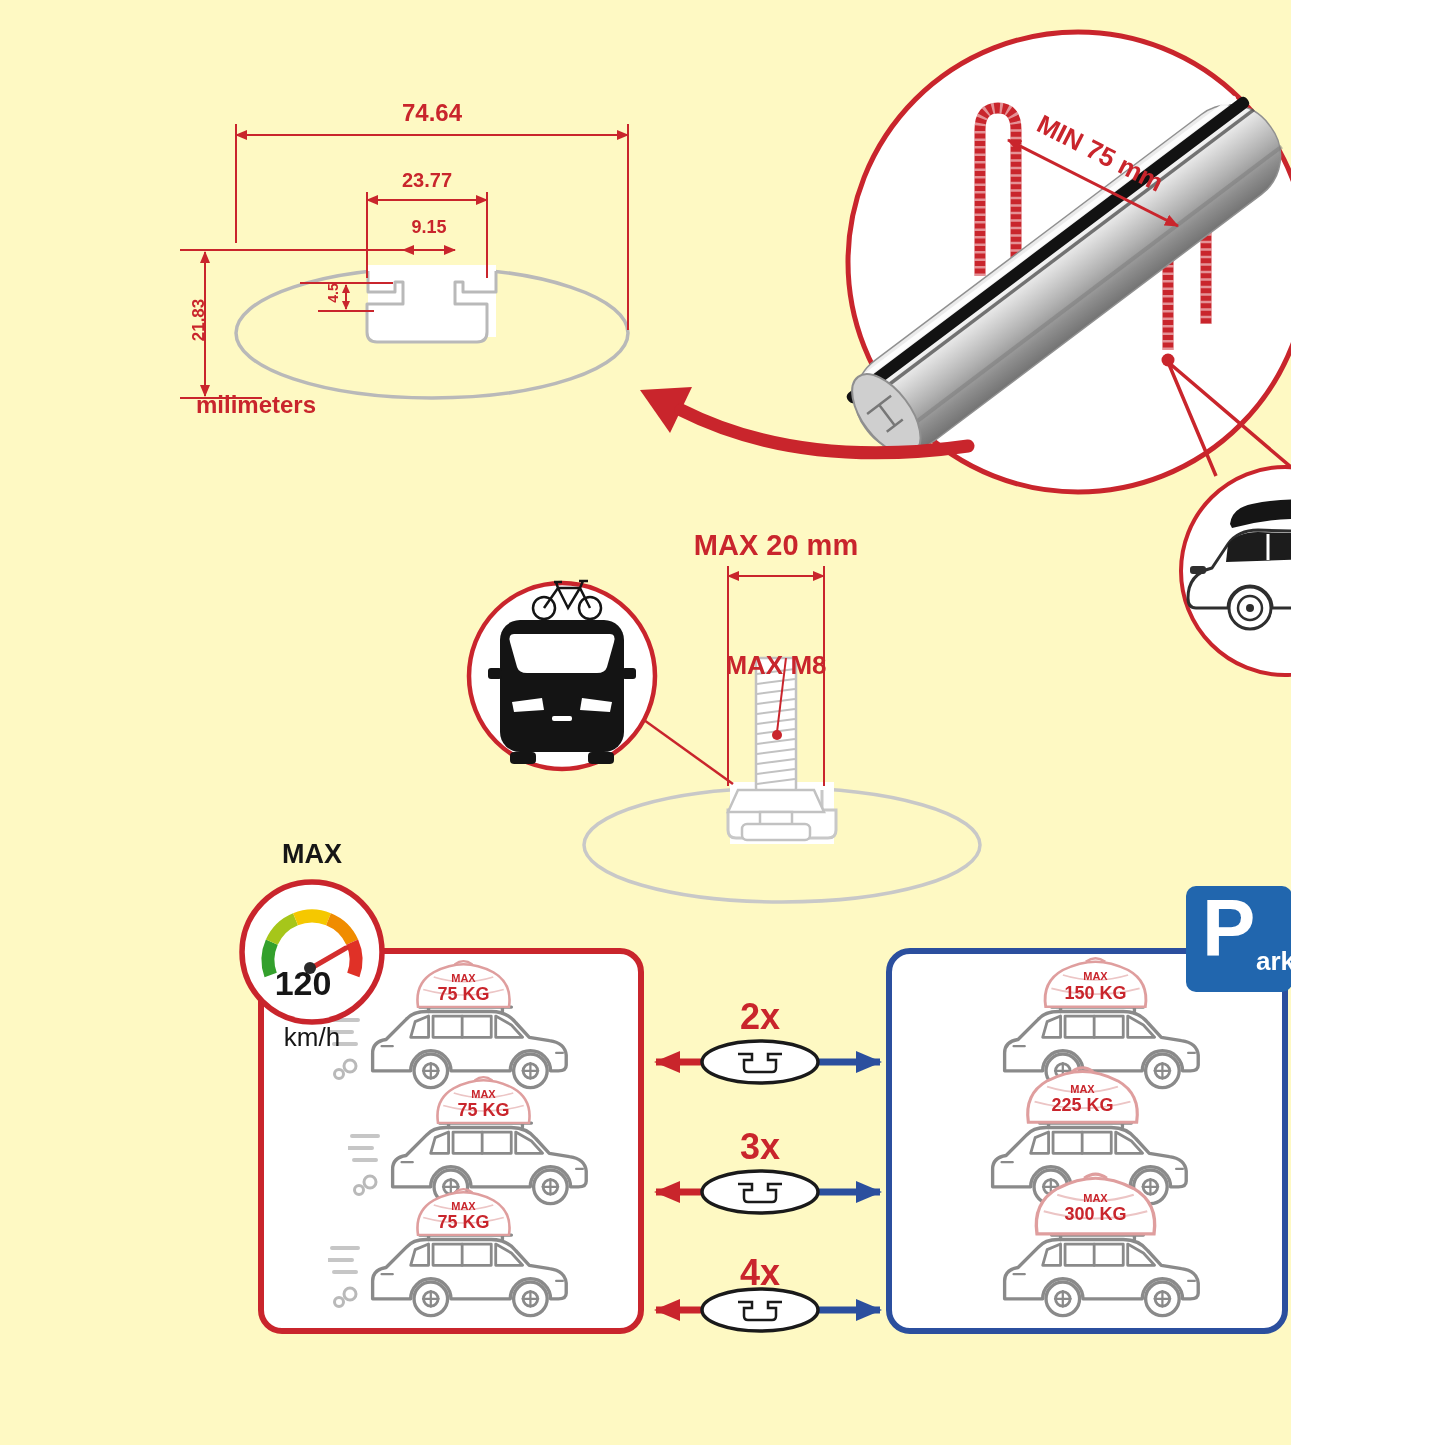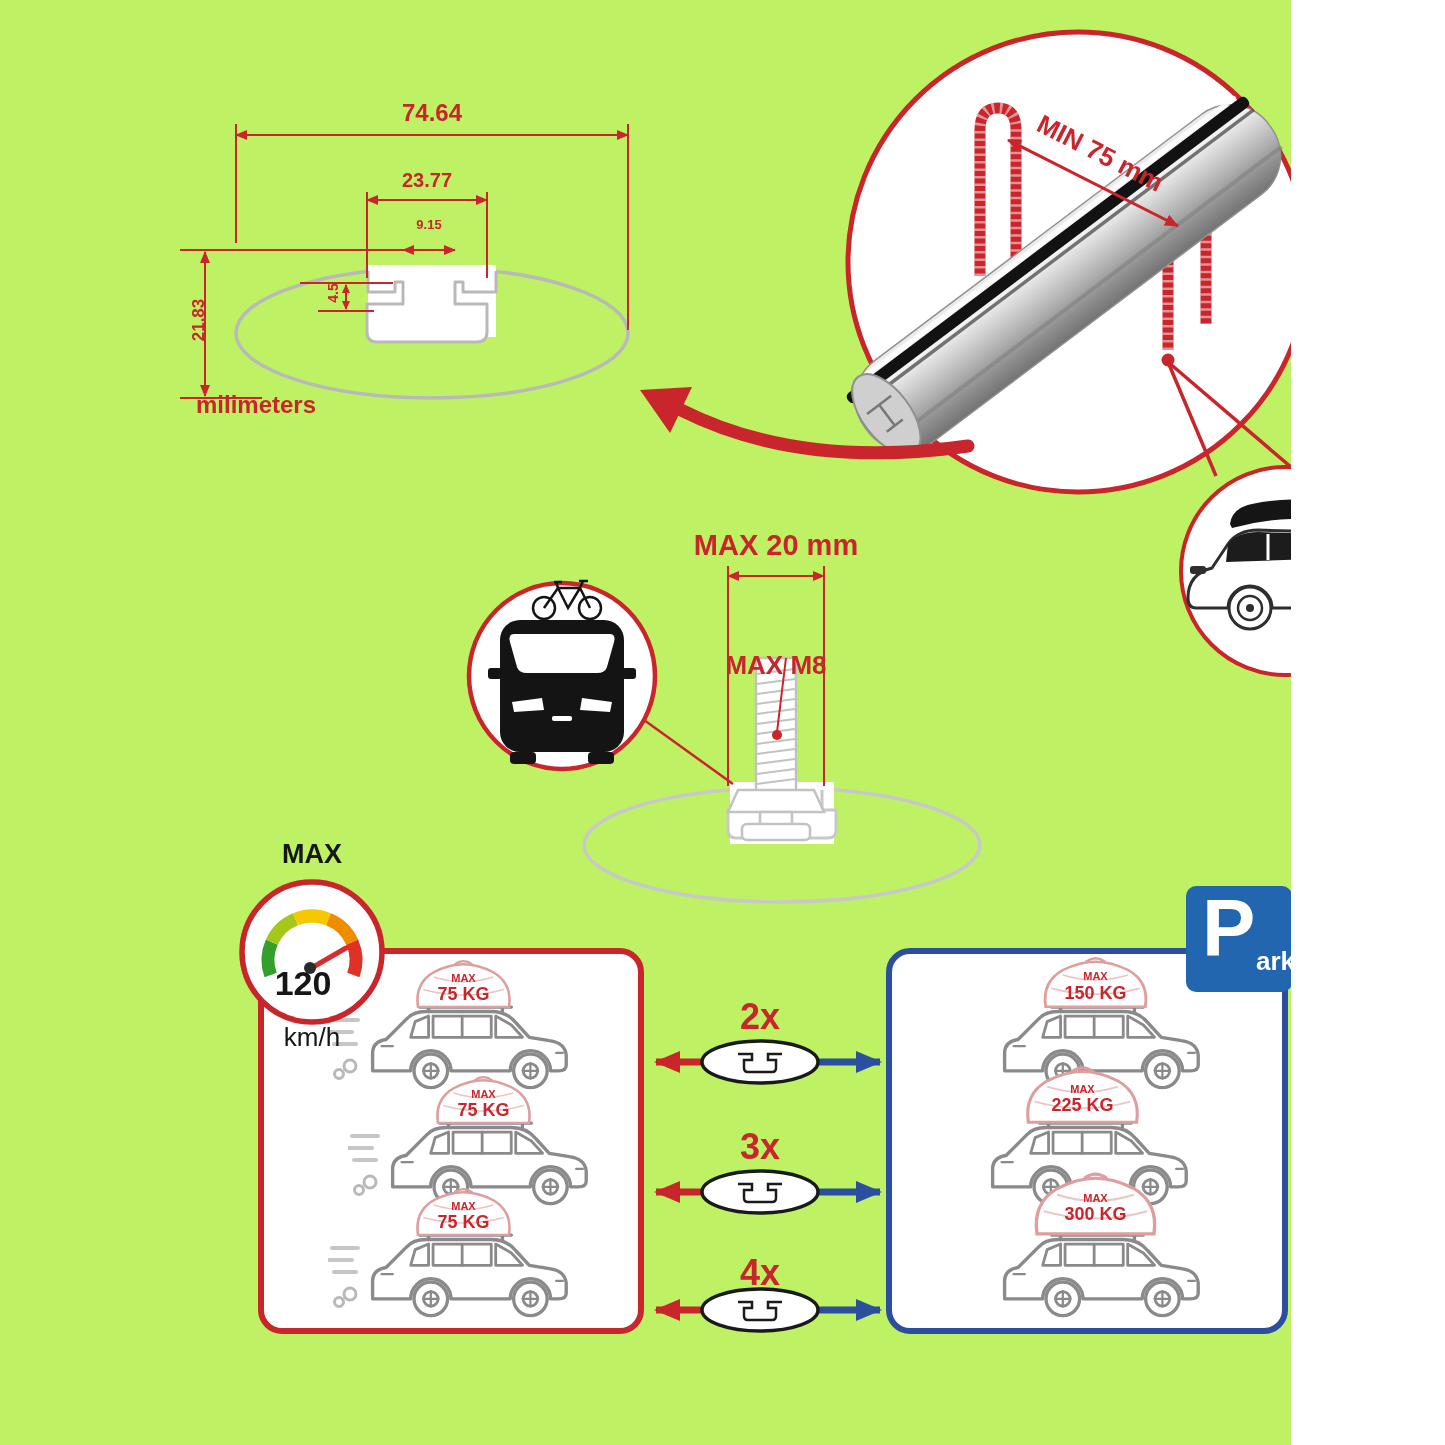--- a/index.html
+++ b/index.html
@@ -1,16 +1,16 @@
 <!DOCTYPE html>
 <html><head>
 <meta charset="utf-8">
 <style>
   html,body{margin:0;padding:0;background:#fff;}
-  #canvas{position:relative;width:1291px;height:1445px;background:#bef264;
+  #canvas{position:relative;width:1291px;height:1445px;background:#fef9c3;
           font-family:"Liberation Sans",sans-serif;overflow:hidden;}
   .abs{position:absolute;}
   .lbl{position:absolute;color:#c9252c;font-weight:bold;text-align:center;
        line-height:1.05;white-space:nowrap;}
   .dark{color:#161616;}
   .panel{position:absolute;background:#fff;border-radius:24px;box-sizing:border-box;}
   .panel.red{border:6px solid #c9252c;}
   .panel.blue{border:6px solid #2b4f9e;}
   .cargo{position:absolute;}
   .cargo svg{position:absolute;left:0;top:0;width:100%;height:100%;}
@@ -53,21 +53,21 @@
       <path d="M253 170 H305" marker-start="url(#ar)" marker-end="url(#ar)"></path>
       <path d="M150 203 H243"></path>
       <path d="M196 205 V229" marker-start="url(#ars)" marker-end="url(#ars)"></path>
       <path d="M168 231 H224"></path>
       <path d="M55 172 V316" marker-start="url(#ar)" marker-end="url(#ar)"></path>
       <path d="M30 318 H112"></path>
     </g>
   </svg>
   <div class="lbl" style="left:332px;top:100px;width:200px;font-size:24px;">74.64</div>
   <div class="lbl" style="left:352px;top:170px;width:150px;font-size:20px;">23.77</div>
-  <div class="lbl" style="left:354px;top:218px;width:150px;font-size:13px;">9.15</div>
+  <div class="lbl" style="left:354px;top:218px;width:150px;font-size:18px;">9.15</div>
   <div class="lbl" style="left:315px;top:284px;width:40px;height:18px;font-size:14px;transform:rotate(-90deg);">4.5</div>
   <div class="lbl" style="left:158px;top:310px;width:84px;height:20px;font-size:17px;transform:rotate(-90deg);">21.83</div>
   <div class="lbl" style="left:196px;top:392px;font-size:24px;">milimeters</div>
 
   <svg class="abs" style="left:430px;top:520px" width="720" height="400" viewBox="0 0 720 400">
     <defs>
       <marker id="arb" markerUnits="userSpaceOnUse" markerWidth="12" markerHeight="10" refX="11" refY="5" orient="auto-start-reverse">
         <path d="M0 0 L12 5 L0 10 Z" fill="#c9252c"></path>
       </marker>
     </defs>

